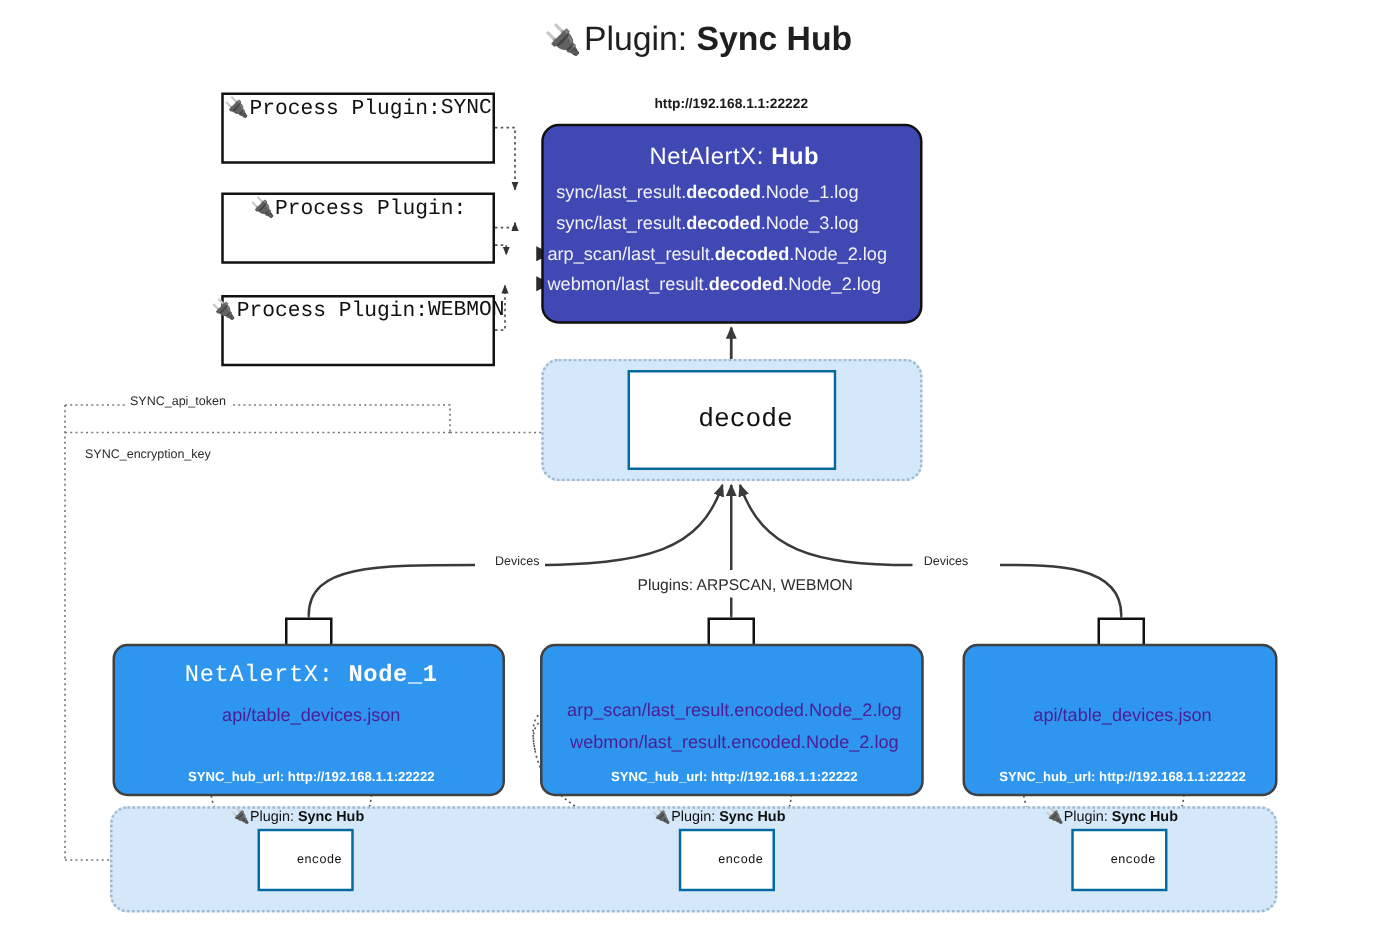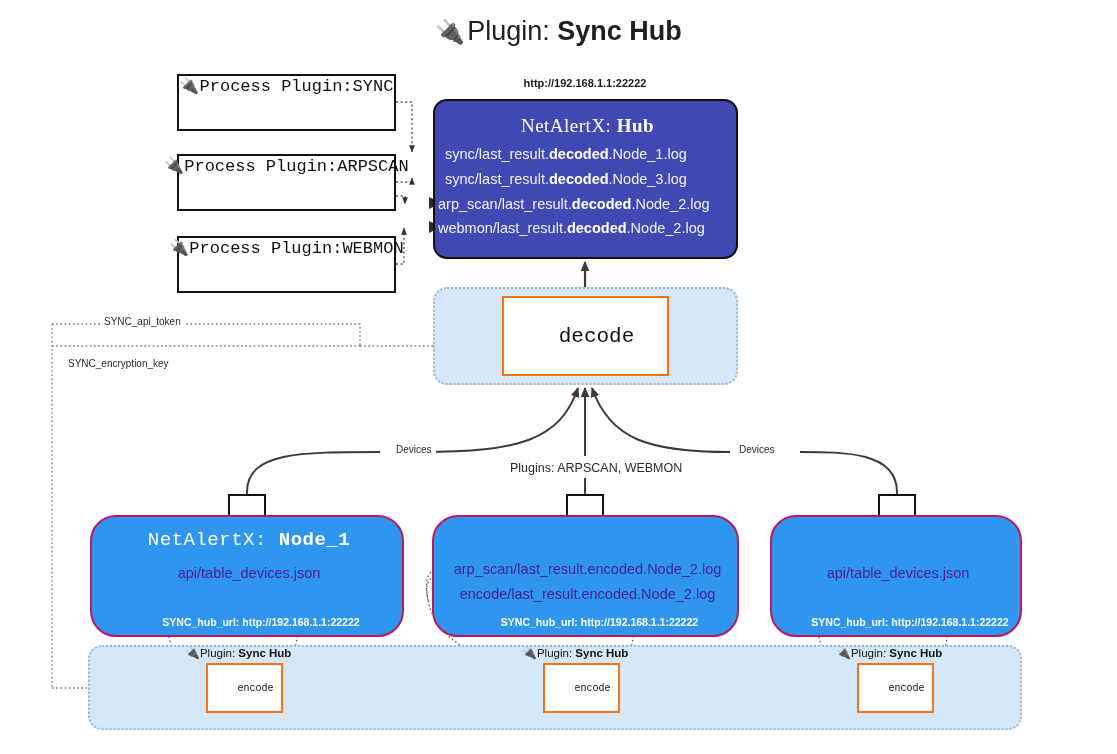--- a/index.html
+++ b/index.html
@@ -22,49 +22,49 @@
             font-family:"Liberation Mono","DejaVu Sans Mono",monospace;
             font-size:17px;color:#111;text-align:center;
             display:flex;flex-direction:row;justify-content:center;}
   .proc-l1{white-space:nowrap;line-height:1.25;}
   .proc-l2{line-height:1.25;}
   .proc-l1 .plug{font-family:"DejaVu Sans",sans-serif;font-size:16px;}
 
   
   .hub-url{font-size:11px;font-weight:bold;color:#1a1a1a;text-align:center;}
   .hub-box{border:2px solid #111;border-radius:14px;}
-  .hub-title{font-family:Liberation Serif, serif;
+  .hub-title{font-family:Liberation Sans, sans-serif;
              font-size:19px;color:#ffffff;text-align:center;letter-spacing:.5px;}
   .hub-title b{font-weight:bold;}
   .hub-line{font-size:14.5px;color:#f2f2f5;white-space:nowrap;}
   .hub-line b{font-weight:bold;color:#ffffff;}
 
   
   .lightbox{background:#d4e8f9;border:2px dotted #9fb9cf;border-radius:14px;}
 
   
-  .opbox{background:#ffffff;border:2px solid #f97316;
+  .opbox{background:#ffffff;border:2px solid #0369a1;
          display:flex;align-items:center;justify-content:center;
          font-family:"Liberation Mono","DejaVu Sans Mono",monospace;color:#111;padding-left:22px;}
   .opbox.decode{font-size:21px;}
   .opbox.encode{font-size:10px;}
 
   
   .edge-label{font-size:10px;color:#2b2b2b;background:#ffffff;
               padding:0 4px;white-space:nowrap;}
   .edge-label.small{font-size:12.5px;}
 
   
-  .node-box{border:2px solid #be185d;border-radius:26px;}
+  .node-box{border:2px solid #404040;border-radius:12px;}
   .node-title{font-family:"Liberation Mono","DejaVu Sans Mono",monospace;
               font-size:19px;color:#ffffff;text-align:center;letter-spacing:.5px;}
   .node-title b{font-weight:bold;}
   .node-line{font-size:14.5px;color:#4c1d95;text-align:center;white-space:nowrap;}
   .node-foot{font-size:10.5px;font-weight:bold;color:#ffffff;text-align:center;
-             white-space:nowrap;margin-left:12px;}
+             white-space:nowrap;}
 
   
   .env{width:38px;height:28px;background:#fff;border:2px solid #111;}
 
   
   .plug-cap{font-size:11.5px;color:#111;white-space:nowrap;}
   .plug-cap b{font-weight:bold;}
   .plug-cap .plug{font-size:12px;}
 </style>
 </head>
@@ -164,21 +164,20 @@
     <div class="proc-l1">
       <span class="plug">🔌</span><span>Process Plugin:</span>
     </div>
     <div class="proc-l2">SYNC</div>
   </div>
 
   <div class="abs proc-box" style="left:177px;top:154px;width:219px;height:57px;">
     <div class="proc-l1">
       <span class="plug">🔌</span><span>Process Plugin:</span>
     </div>
-    <div class="proc-l2">ARPSCAN</div>
   </div>
 
   <div class="abs proc-box" style="left:177px;top:236px;width:219px;height:57px;">
     <div class="proc-l1">
       <span class="plug">🔌</span><span>Process Plugin:</span>
     </div>
     <div class="proc-l2">WEBMON</div>
   </div>
 
   <div class="abs hub-url" style="left:455px;top:77px;width:260px;">http://192.168.1.1:22222</div>
@@ -220,21 +219,21 @@
       <span>NetAlertX: </span><b>Node_1</b>
     </div>
     <div class="abs node-line" style="left:0;top:48px;width:314px;">api/table_devices.json</div>
     <div class="abs node-foot" style="left:0;top:99px;width:314px;">
       <span>SYNC_hub_url: </span><span>http://192.168.1.1:22222</span>
     </div>
   </div>
 
   <div class="abs node-box" style="left:432px;top:515px;width:307px;height:122px;background:#2f96ef;">
     <div class="abs node-line" style="left:0;top:44px;width:307px;">arp_scan/last_result.encoded.Node_2.log</div>
-    <div class="abs node-line" style="left:0;top:69px;width:307px;">encode/last_result.encoded.Node_2.log</div>
+    <div class="abs node-line" style="left:0;top:69px;width:307px;">webmon/last_result.encoded.Node_2.log</div>
     <div class="abs node-foot" style="left:0;top:99px;width:307px;">
       <span>SYNC_hub_url: </span><span>http://192.168.1.1:22222</span>
     </div>
   </div>
 
   <div class="abs node-box" style="left:770px;top:515px;width:252px;height:122px;background:#2f96ef;">
     <div class="abs node-line" style="left:0;top:48px;width:252px;">api/table_devices.json</div>
     <div class="abs node-foot" style="left:0;top:99px;width:252px;">
       <span>SYNC_hub_url: </span><span>http://192.168.1.1:22222</span>
     </div>

